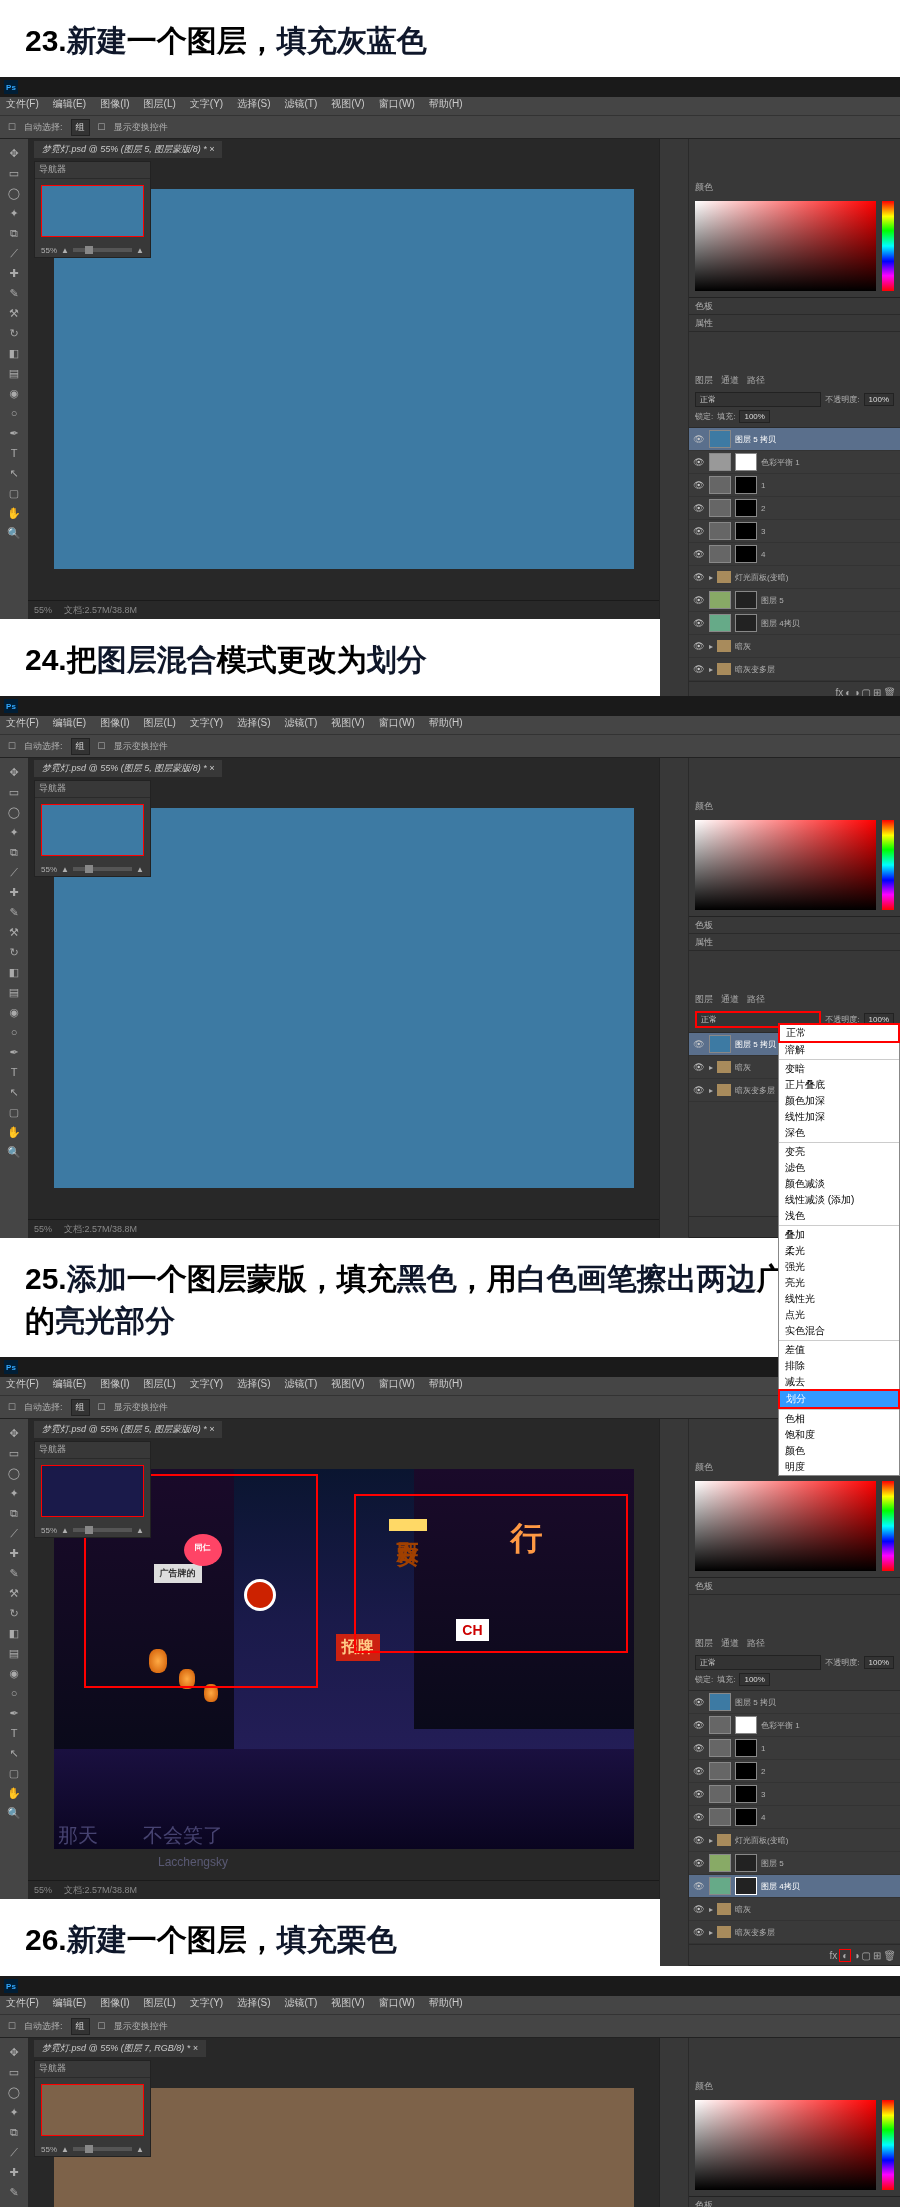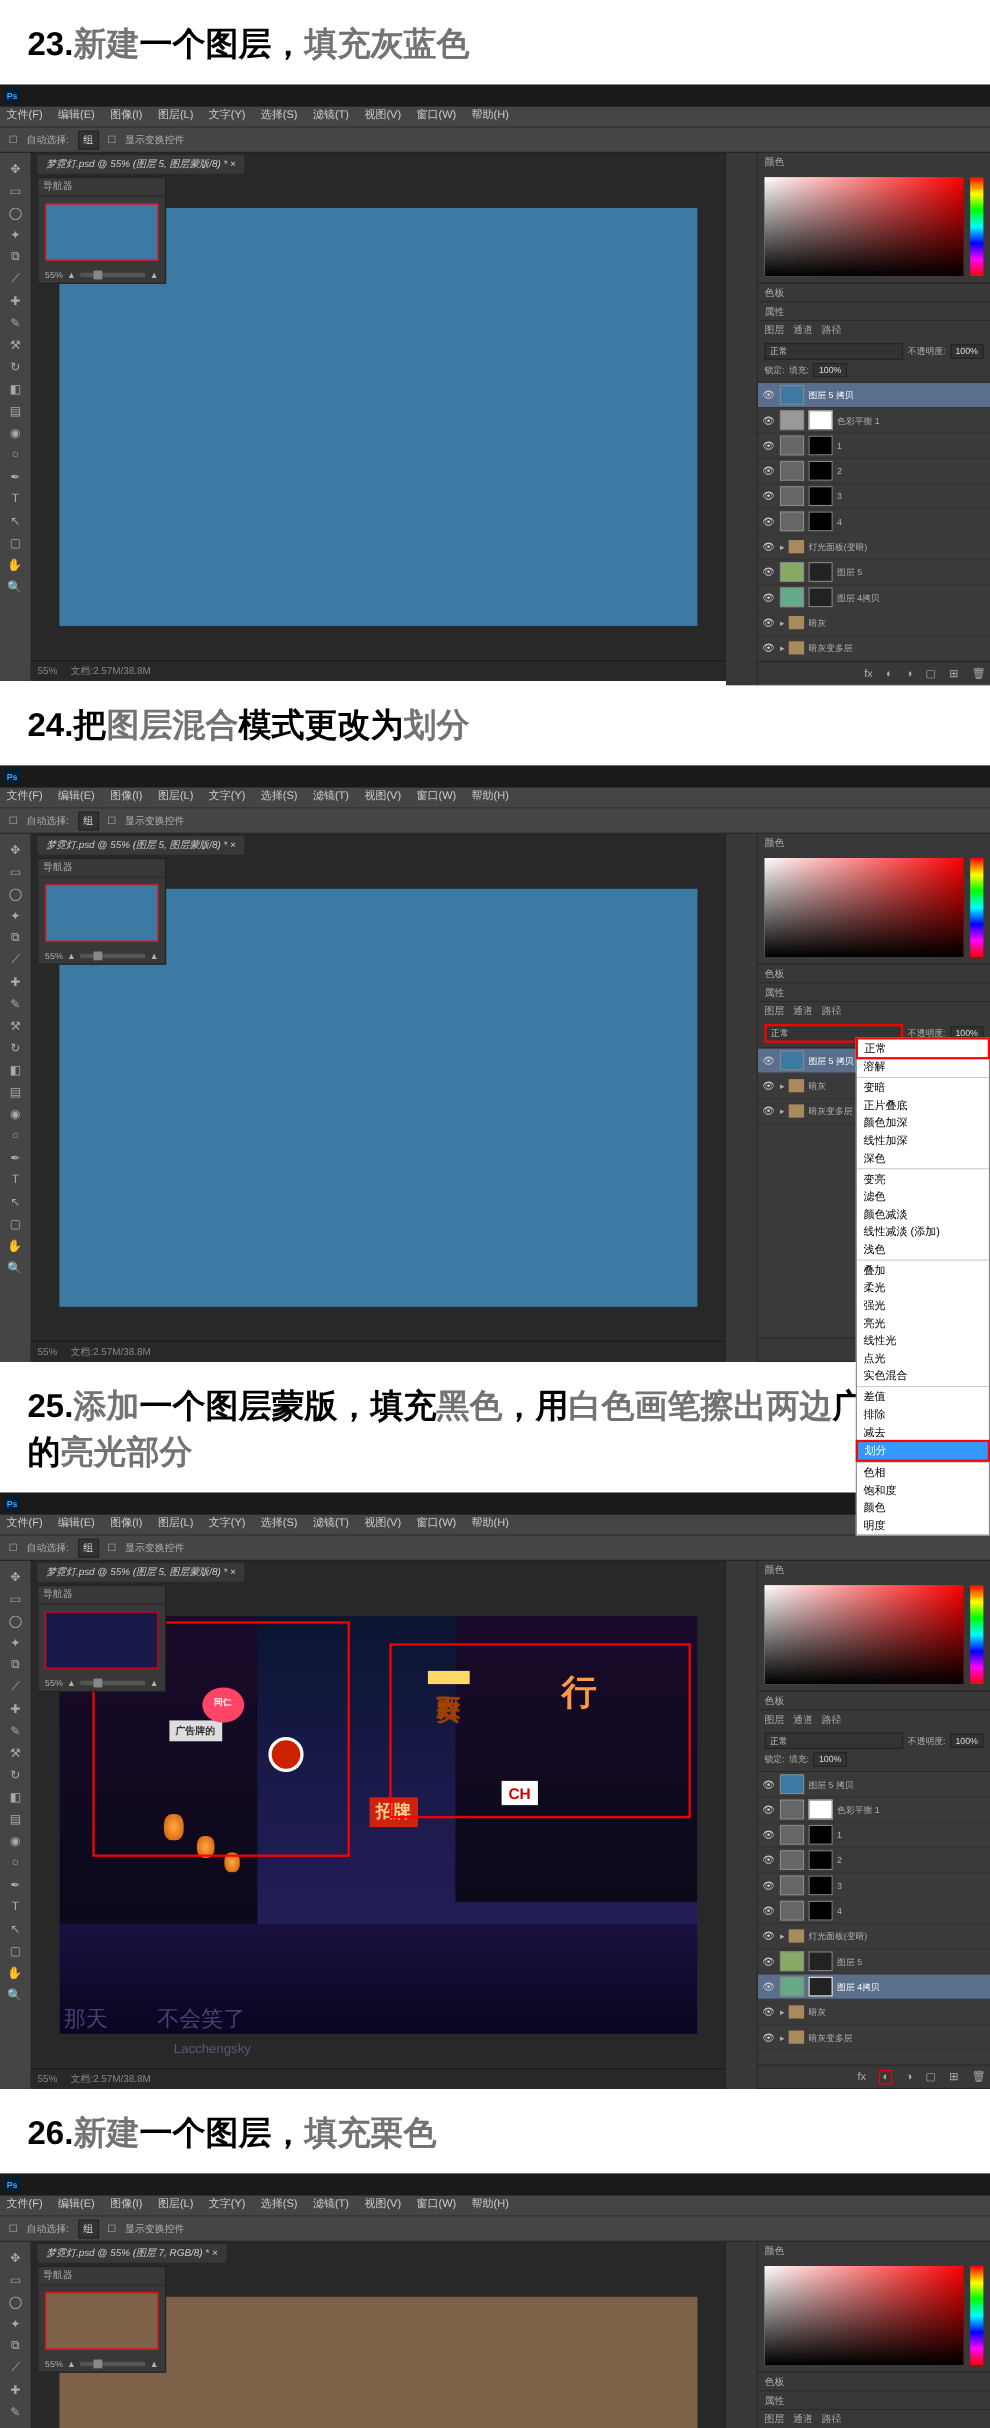--- a/index.html
+++ b/index.html
@@ -11,21 +11,21 @@
   .step {
     padding: 10px 0 0 0;
   }
   .step-title {
     font-size: 30px;
     font-weight: bold;
     padding: 10px 25px 15px 25px;
     line-height: 1.4;
   }
   .step-title .black { color: #000; }
-  .step-title .red { color: #737373; }
+  .step-title .red { color: #0f172a; }
   .ps-window {
     background: #282828;
     position: relative;
     font-size: 9px;
     color: #b0b0b0;
     font-family: "SimSun", Arial, sans-serif;
   }
   .ps-titlebar {
     height: 20px;
     background: #1a1a1a;
@@ -210,20 +210,21 @@
     flex: 1;
     display: flex;
   }
   .panel-column {
     flex: 1;
     display: flex;
     flex-direction: column;
   }
   .panel {
     border-bottom: 1px solid #222;
+    margin-top: 40px;
   }
   .panel-header {
     height: 16px;
     background: #383838;
     display: flex;
     align-items: center;
     padding: 0 6px;
     font-size: 9px;
     color: #aaa;
     gap: 8px;
@@ -313,21 +314,21 @@
     background: #a88b5c;
   }
   .layers-footer {
     height: 20px;
     background: #383838;
     border-top: 1px solid #2a2a2a;
     display: flex;
     align-items: center;
     justify-content: flex-end;
     padding: 0 4px;
-    gap: 12px;
+    gap: 2px;
     font-size: 10px;
     color: #aaa;
   }
   .collapsed-panel {
     height: 16px;
     background: #383838;
     border-bottom: 1px solid #2a2a2a;
     display: flex;
     align-items: center;
     padding: 0 6px;

